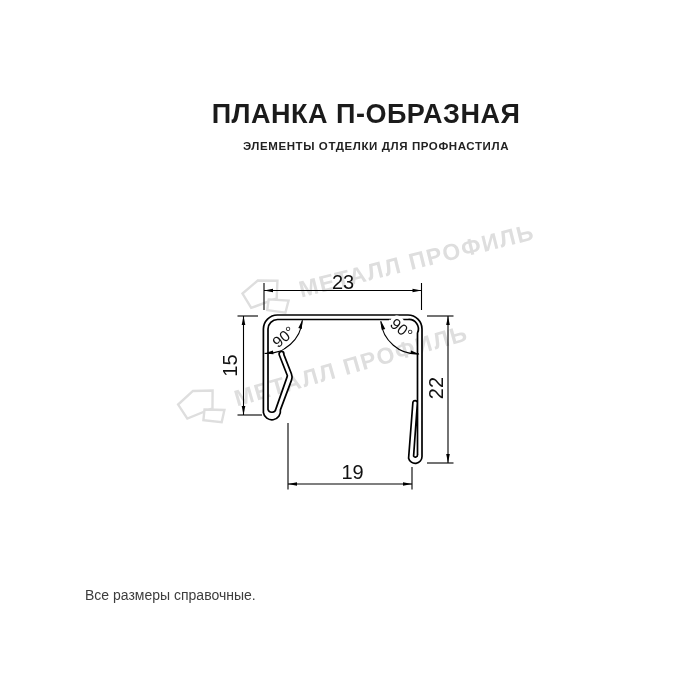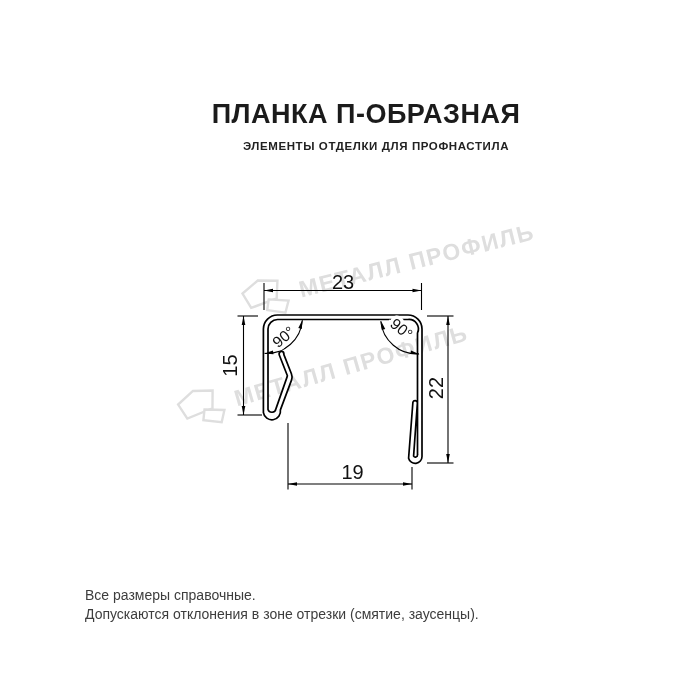--- a/index.html
+++ b/index.html
@@ -154,16 +154,15 @@
     <text class="dim-text" text-anchor="middle" transform="translate(443,388) rotate(-90)">22</text>
 
     <text class="ang-text halo" text-anchor="middle" transform="translate(287,341) rotate(-40)">90°</text>
     <text class="ang-text" text-anchor="middle" transform="translate(287,341) rotate(-40)">90°</text>
     <text class="ang-text halo" text-anchor="middle" transform="translate(398,333) rotate(40)">90°</text>
     <text class="ang-text" text-anchor="middle" transform="translate(398,333) rotate(40)">90°</text>
   </svg>
 
   <div class="footer">
     <div>Все размеры справочные.</div>
-    <div>Допускаются отклонения в зоне отрезки (смятие, заусенцы).</div>
   </div>
 
 </div>
 
 </body></html>

